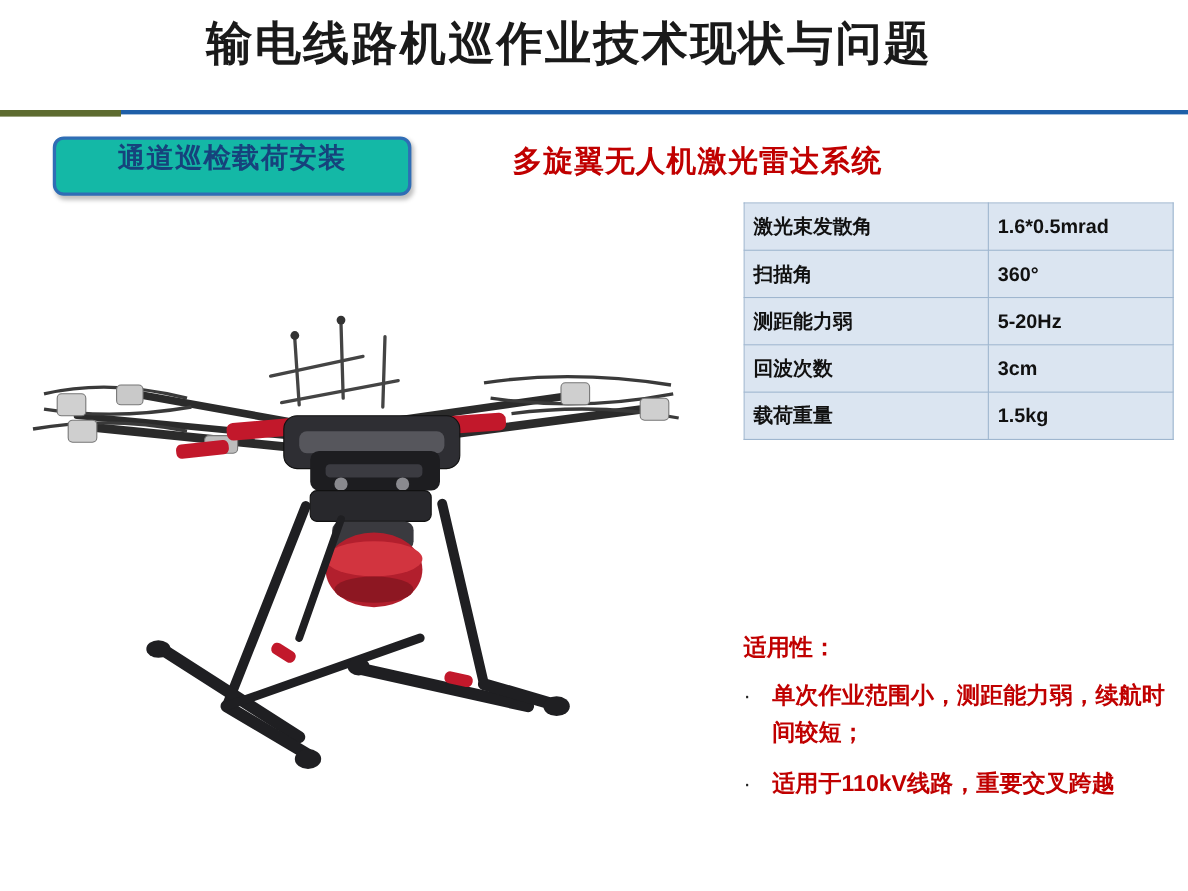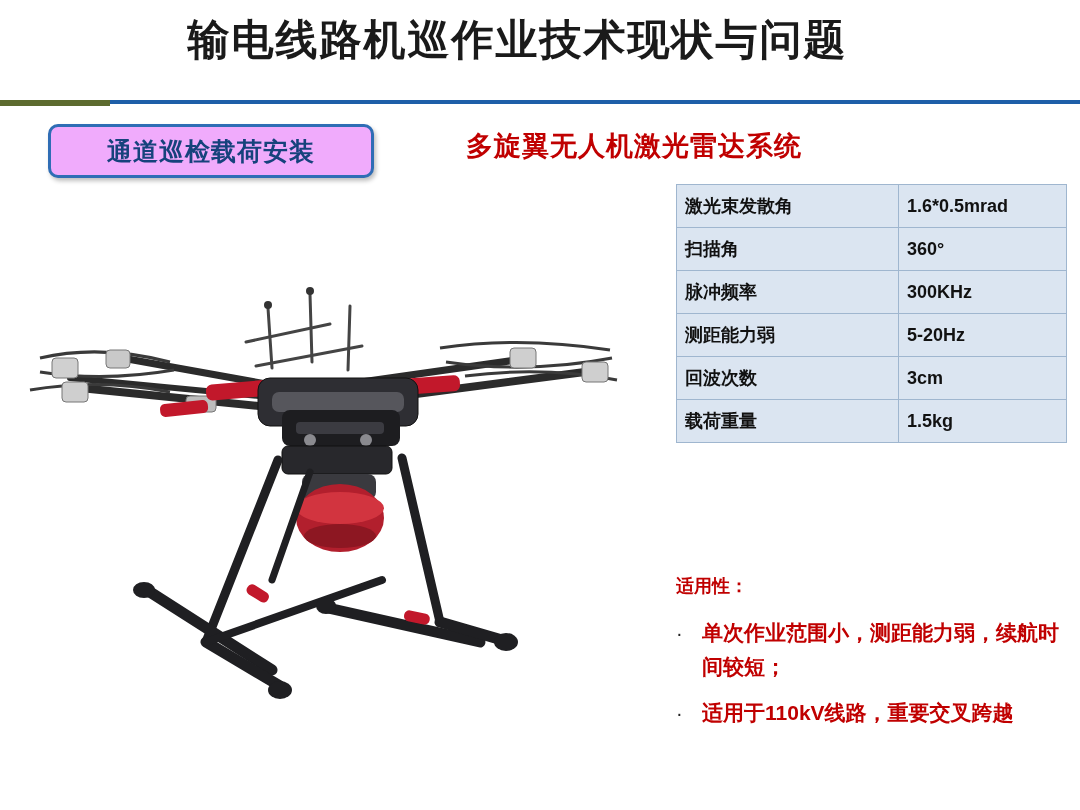--- a/index.html
+++ b/index.html
@@ -54,24 +54,24 @@
 
   
   .badge {
     position: absolute;
     top: 124px;
     left: 48px;
     width: 320px;
     height: 48px;
     border: 3px solid #2f6db5;
     border-radius: 10px;
-    background: #f0abfc;
+    background: #14b8a6;
     box-shadow: 2px 3px 4px rgba(0,0,0,0.25);
     display: flex;
-    align-items: center;
+    align-items: flex-start;
     justify-content: center;
   }
   .badge span {
     font-size: 25px;
     font-weight: bold;
     color: #16427c;
     letter-spacing: 1px;
   }
 
   
@@ -109,21 +109,21 @@
   }
   .spec-table td.v {
     width: 151px;
   }
 
   
   .applic-title {
     position: absolute;
     top: 574px;
     left: 676px;
-    font-size: 18px;
+    font-size: 21px;
     font-weight: bold;
     color: #c00000;
   }
   .bullets {
     position: absolute;
     top: 616px;
     left: 676px;
     width: 390px;
     margin: 0;
     padding: 0;
@@ -268,24 +268,20 @@
 
 <table class="spec-table">
   <tbody>
     <tr>
       <td class="k">激光束发散角</td>
       <td class="v">1.6*0.5mrad</td>
     </tr>
     <tr>
       <td class="k">扫描角</td>
       <td class="v">360°</td>
-    </tr>
-    <tr>
-      <td class="k">脉冲频率</td>
-      <td class="v">300KHz</td>
     </tr>
     <tr>
       <td class="k">测距能力弱</td>
       <td class="v">5-20Hz</td>
     </tr>
     <tr>
       <td class="k">回波次数</td>
       <td class="v">3cm</td>
     </tr>
     <tr>

